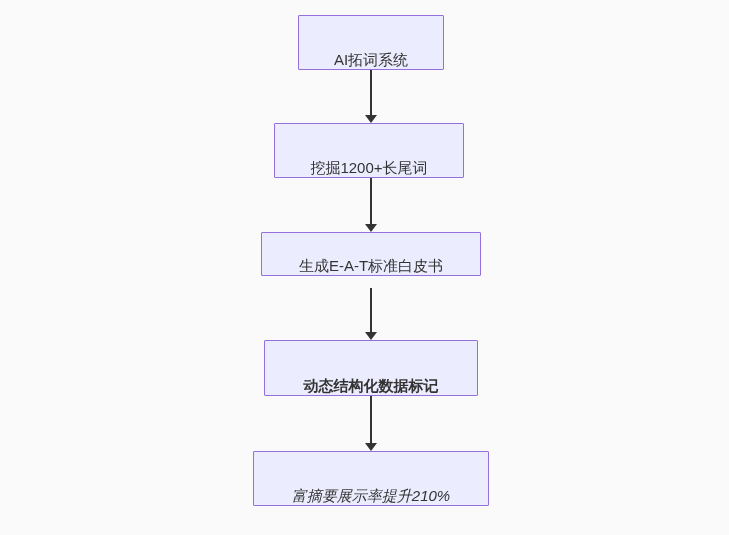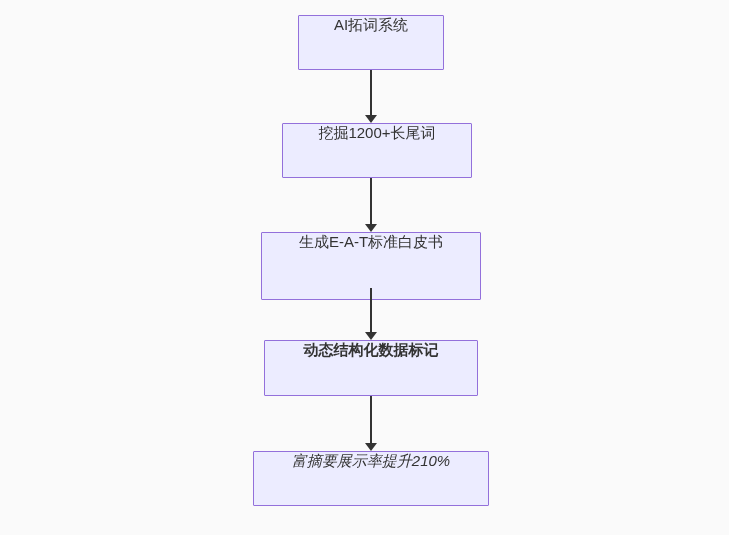--- a/index.html
+++ b/index.html
@@ -18,30 +18,30 @@
     background: var(--bg);
     overflow: hidden;
     font-family: "Liberation Sans", "DejaVu Sans", sans-serif;
   }
   .node {
     position: absolute;
     background: var(--node-fill);
     border: 1px solid var(--node-border);
     border-radius: 1px;
     display: flex;
-    align-items: flex-start;
+    align-items: flex-end;
     justify-content: center;
     color: var(--text);
     font-size: 15px;
     text-align: center;
     line-height: 1.2;
   }
   .node-1 { left: 298px; top: 15px;  width: 146px; height: 55px; }
-  .node-2 { left: 282px; top: 123px; width: 190px; height: 55px; }
-  .node-3 { left: 261px; top: 232px; width: 220px; height: 68px; }
+  .node-2 { left: 274px; top: 123px; width: 190px; height: 55px; }
+  .node-3 { left: 261px; top: 232px; width: 220px; height: 44px; }
   .node-4 { left: 264px; top: 340px; width: 214px; height: 56px; font-weight: bold; }
   .node-5 { left: 253px; top: 451px; width: 236px; height: 55px; font-style: italic; }
 
   .arrow {
     position: absolute;
     width: 12px;
     left: 365px; 
     display: flex;
     flex-direction: column;
     align-items: center;

